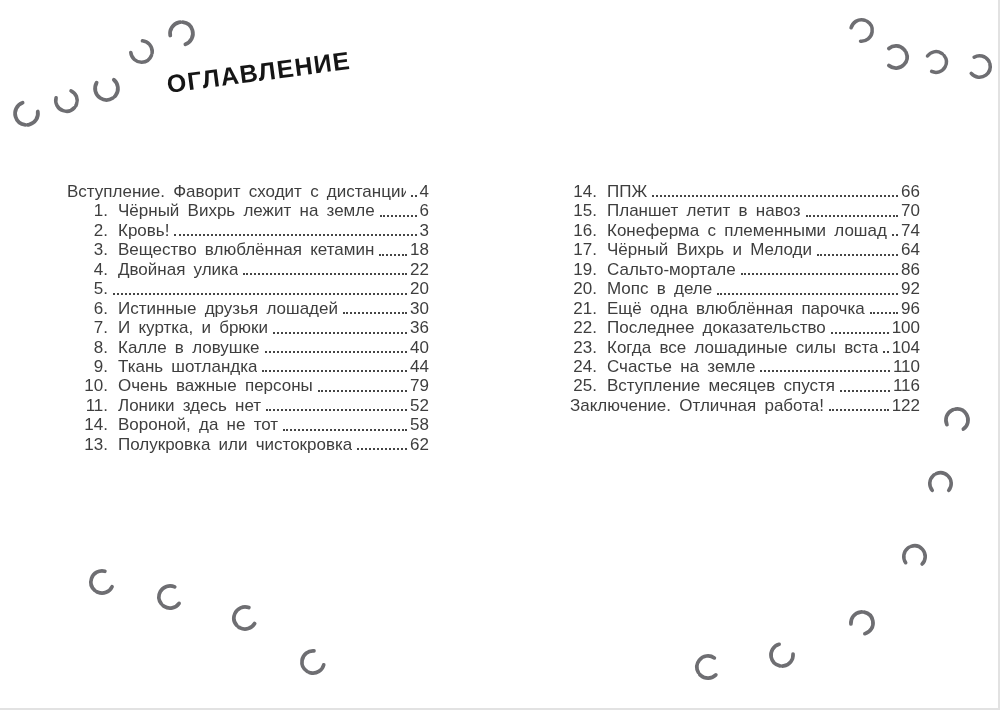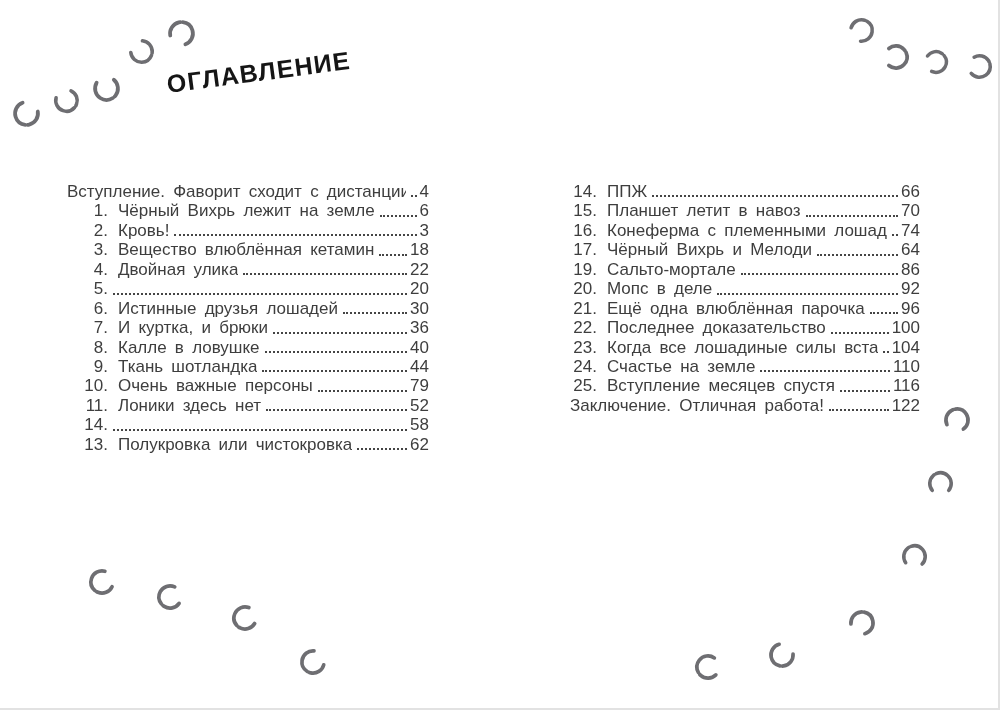--- a/index.html
+++ b/index.html
@@ -137,20 +137,21 @@
     <span class="toc-page">79</span>
   </div>
     <div class="toc-row">
     <span class="toc-num">11.</span>
     <span class="toc-label">Лоники здесь нет</span>
     <span class="toc-leader"></span>
     <span class="toc-page">52</span>
   </div>
     <div class="toc-row">
     <span class="toc-num">14.</span>
+    <span class="toc-label">Вороной, да не тот</span>
     <span class="toc-leader"></span>
     <span class="toc-page">58</span>
   </div>
     <div class="toc-row">
     <span class="toc-num">13.</span>
     <span class="toc-label">Полукровка или чистокровка</span>
     <span class="toc-leader"></span>
     <span class="toc-page">62</span>
   </div>
   </div>

